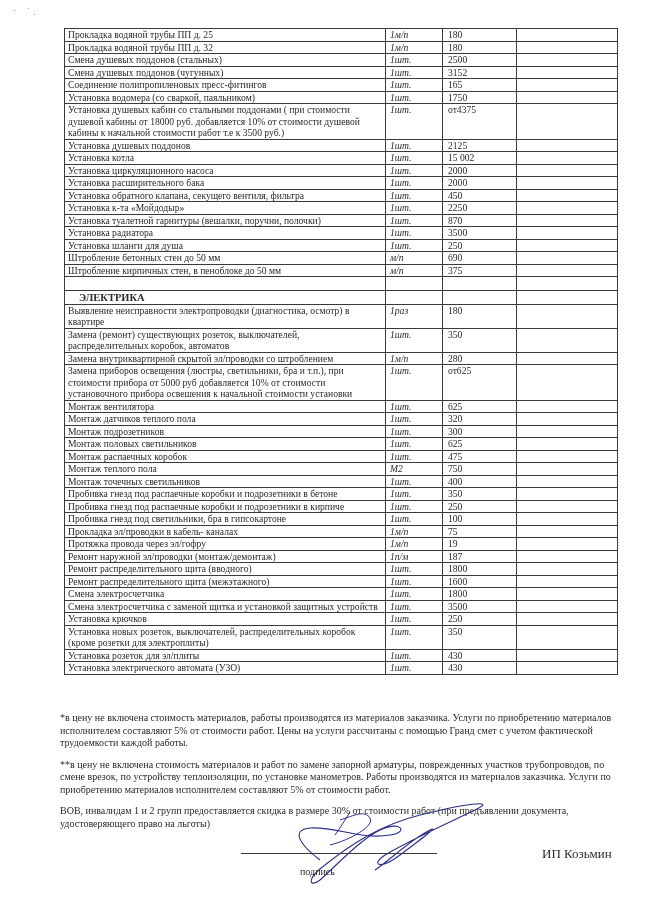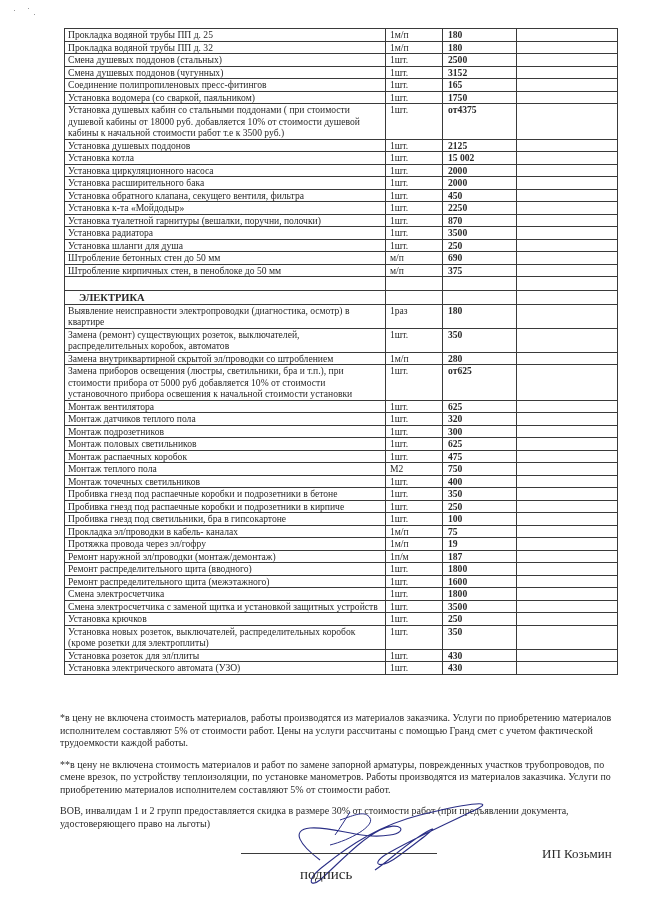--- a/index.html
+++ b/index.html
@@ -16,36 +16,36 @@
     width: 548px;
     font-size: 9.6px; line-height: 11.5px;
   }
   table.price td {
     border: 1px solid #3a3a3a;
     padding: 0 3px;
     vertical-align: top;
     height: 11.5px;
   }
   td.c-name { width: 314px; }
-  td.c-unit { width: 49px; padding-left: 4px !important; }
-  td.c-price { width: 65px; padding-left: 5px !important; font-weight: bold; }
+  td.c-unit { width: 49px; padding-left: 4px !important; font-style: italic; }
+  td.c-price { width: 65px; padding-left: 5px !important; }
   td.c-extra { width: 94px; }
   tr.section td.c-name { font-weight: bold; font-size: 10.5px; padding-top: 1px; padding-left: 14px; }
   tr.empty td { height: 13px; }
   .notes {
     position: absolute; left: 60px; top: 712px; width: 560px;
     font-size: 10px; line-height: 12.5px; color: #2a2a2a;
   }
   .notes p { margin: 0 0 9px 0; }
   .sig-line {
     position: absolute; left: 241px; top: 853px; width: 196px;
     border-top: 1px solid #3a3a3a;
   }
   .sig-caption {
-    position: absolute; left: 300px; top: 866px; font-size: 15px; color: #2a2a2a;
+    position: absolute; left: 300px; top: 866px; font-size: 10px; color: #2a2a2a;
   }
   .sig-name {
     position: absolute; left: 542px; top: 846px; font-size: 13px; color: #2a2a2a;
   }
   .signature { position: absolute; left: 280px; top: 800px; width: 230px; height: 90px; }
 </style>
 </head>
 <body>
 
 <div class="specks">

